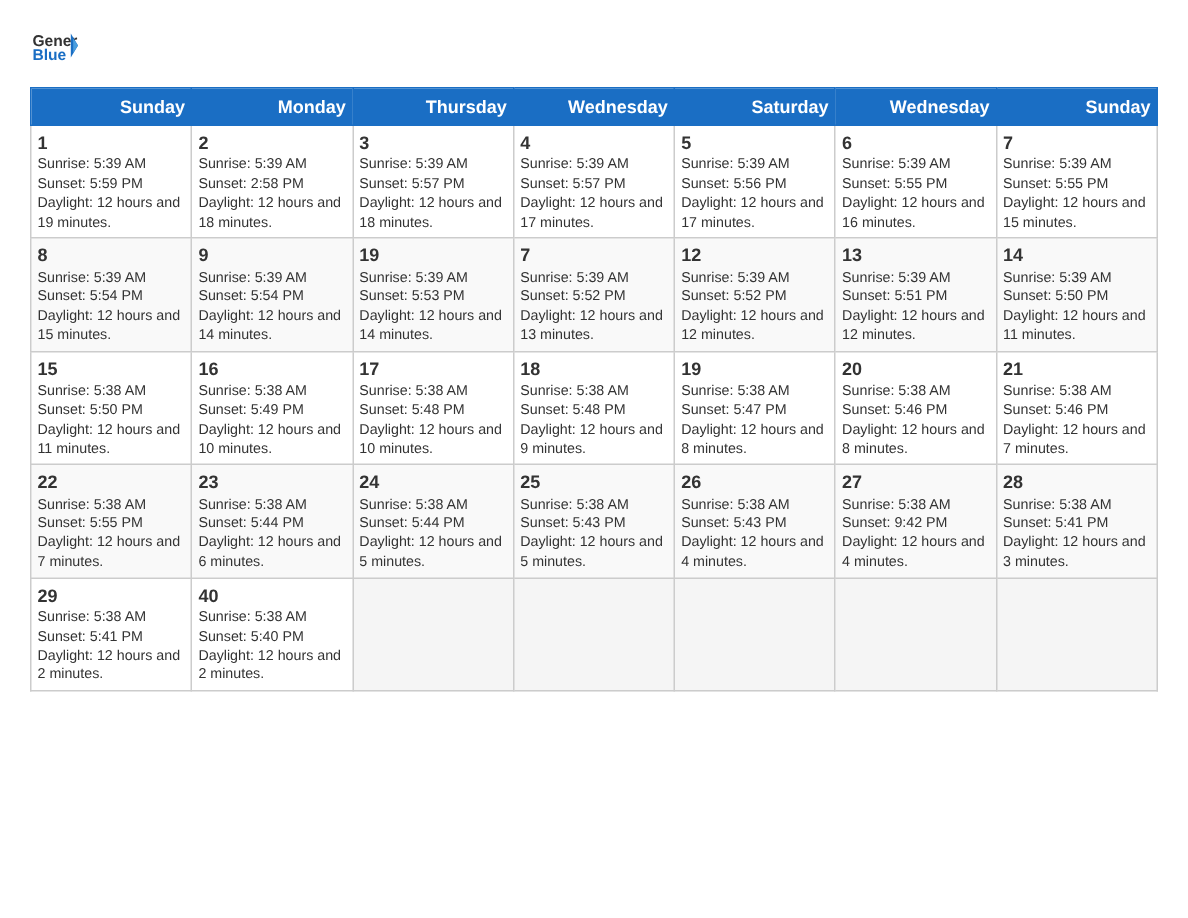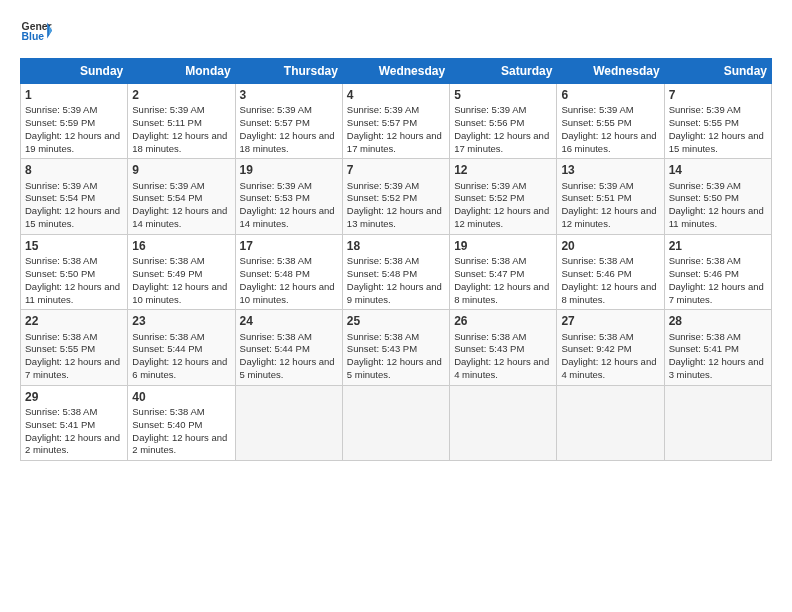--- a/index.html
+++ b/index.html
@@ -108,21 +108,21 @@
           <th>Thursday</th>
           <th>Wednesday</th>
           <th>Saturday</th>
           <th>Wednesday</th>
           <th>Sunday</th>
         </tr>
     </thead>
     <tbody id="calendar-body">
         <tr>
           <td><span class="day-num">1</span><span>Sunrise: 5:39 AM</span><br><span>Sunset: 5:59 PM</span><br><span>Daylight: 12 hours and 19 minutes.</span></td>
-          <td><span class="day-num">2</span><span>Sunrise: 5:39 AM</span><br><span>Sunset: 5:11 PM</span><br><span>Daylight: 12 hours and 18 minutes.</span></td>
+          <td><span class="day-num">2</span><span>Sunrise: 5:39 AM</span><br><span>Sunset: 2:58 PM</span><br><span>Daylight: 12 hours and 18 minutes.</span></td>
           <td><span class="day-num">3</span><span>Sunrise: 5:39 AM</span><br><span>Sunset: 5:57 PM</span><br><span>Daylight: 12 hours and 18 minutes.</span></td>
           <td><span class="day-num">4</span><span>Sunrise: 5:39 AM</span><br><span>Sunset: 5:57 PM</span><br><span>Daylight: 12 hours and 17 minutes.</span></td>
           <td><span class="day-num">5</span><span>Sunrise: 5:39 AM</span><br><span>Sunset: 5:56 PM</span><br><span>Daylight: 12 hours and 17 minutes.</span></td>
           <td><span class="day-num">6</span><span>Sunrise: 5:39 AM</span><br><span>Sunset: 5:55 PM</span><br><span>Daylight: 12 hours and 16 minutes.</span></td>
           <td><span class="day-num">7</span><span>Sunrise: 5:39 AM</span><br><span>Sunset: 5:55 PM</span><br><span>Daylight: 12 hours and 15 minutes.</span></td>
         </tr>
         <tr class="row-shade">
           <td><span class="day-num">8</span><span>Sunrise: 5:39 AM</span><br><span>Sunset: 5:54 PM</span><br><span>Daylight: 12 hours and 15 minutes.</span></td>
           <td><span class="day-num">9</span><span>Sunrise: 5:39 AM</span><br><span>Sunset: 5:54 PM</span><br><span>Daylight: 12 hours and 14 minutes.</span></td>
           <td><span class="day-num">19</span><span>Sunrise: 5:39 AM</span><br><span>Sunset: 5:53 PM</span><br><span>Daylight: 12 hours and 14 minutes.</span></td>

